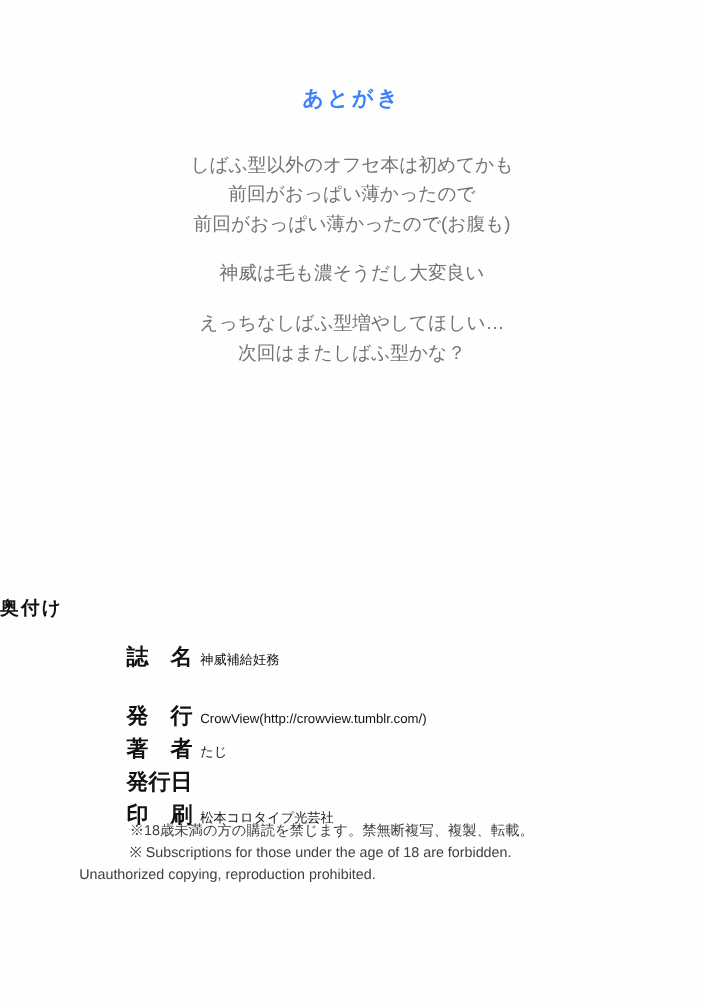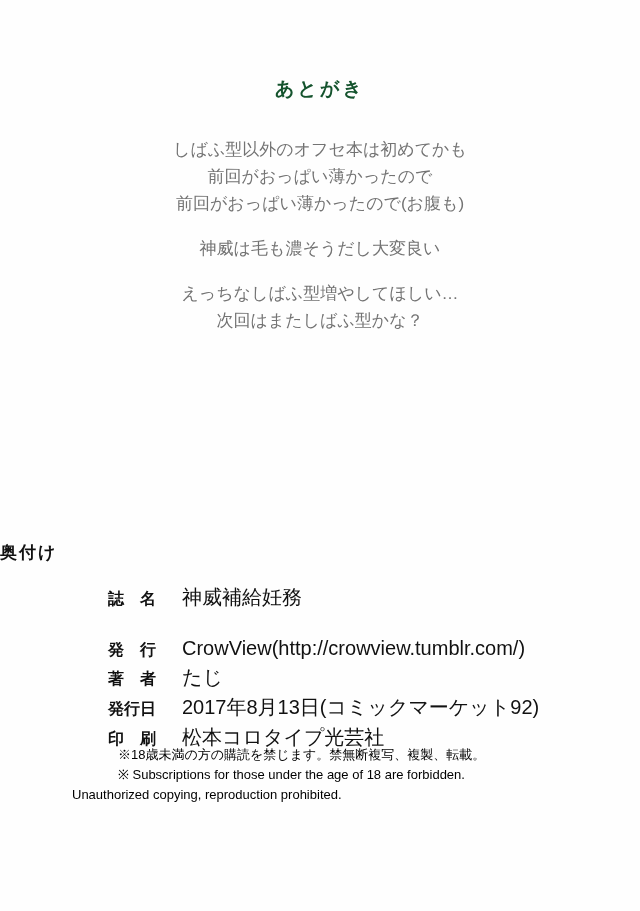--- a/index.html
+++ b/index.html
@@ -25,21 +25,21 @@
   
   .afterword-title {
     position: absolute;
     top: 76px;
     left: 0;
     width: 640px;
     text-align: center;
     font-size: 19px;
     font-weight: bold;
     letter-spacing: 3px;
-    color: #14532d;
+    color: #3b82f6;
   }
 
   .afterword-body {
     position: absolute;
     top: 136px;
     left: 0;
     width: 640px;
     text-align: center;
     font-size: 17px;
     line-height: 27px;
@@ -85,38 +85,39 @@
     margin-bottom: 3px;
   }
   .colophon-row.spaced {
     margin-top: 26px;
   }
   .colophon-label {
     width: 74px;
     flex: 0 0 74px;
     font-weight: bold;
     letter-spacing: 0px;
-    font-size: 16px;
+    font-size: 20px;
+    text-align: center;
   }
   .colophon-value {
-    font-size: 20px;
+    font-size: 12px;
     font-weight: 500;
     white-space: nowrap;
   }
 
   
   .notices {
     position: absolute;
     top: 745px;
     left: 0;
     width: 640px;
     text-align: left;
     font-size: 13px;
     line-height: 20px;
-    color: #000000;
+    color: #404040;
   }
   .notice-line {
     display: block;
     padding-left: 118px;
   }
   .notice-line.indent {
     padding-left: 72px;
   }
 </style>
 </head>
@@ -155,21 +156,20 @@
       <span class="colophon-value">CrowView(http://crowview.tumblr.com/)</span>
     </div>
 
     <div class="colophon-row">
       <span class="colophon-label">著　者</span>
       <span class="colophon-value">たじ</span>
     </div>
 
     <div class="colophon-row">
       <span class="colophon-label">発行日</span>
-      <span class="colophon-value">2017年8月13日(コミックマーケット92)</span>
     </div>
 
     <div class="colophon-row">
       <span class="colophon-label">印　刷</span>
       <span class="colophon-value">松本コロタイプ光芸社</span>
     </div>
 
 
   </div>
 

